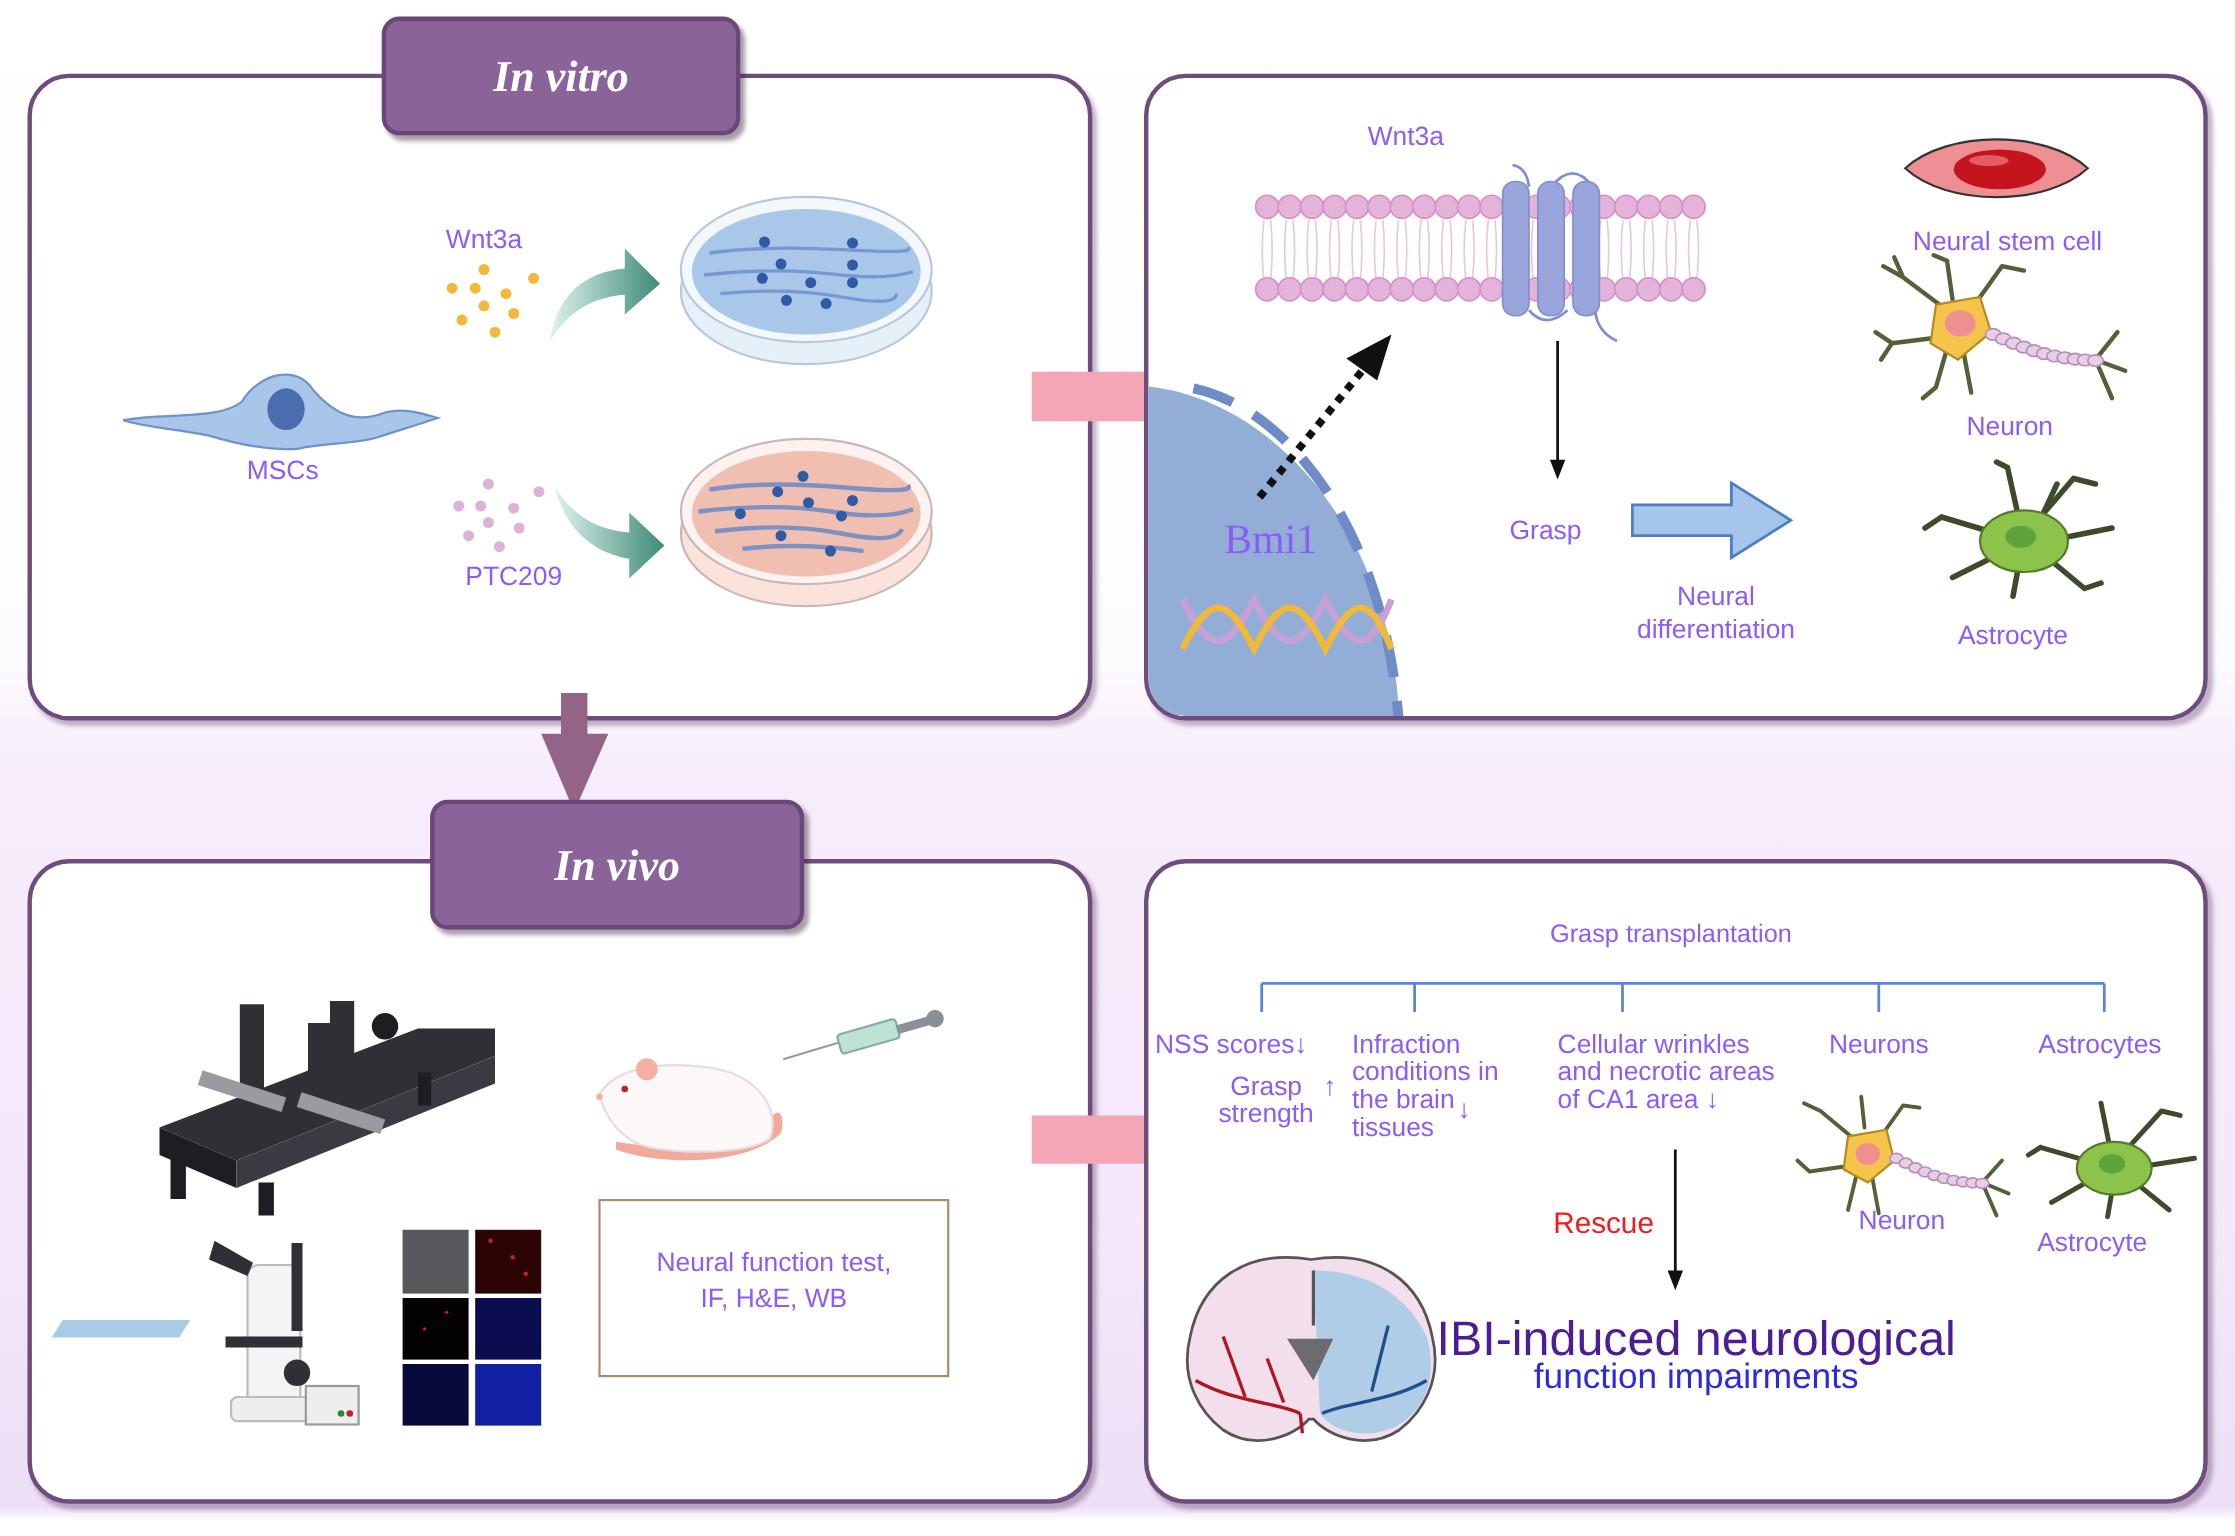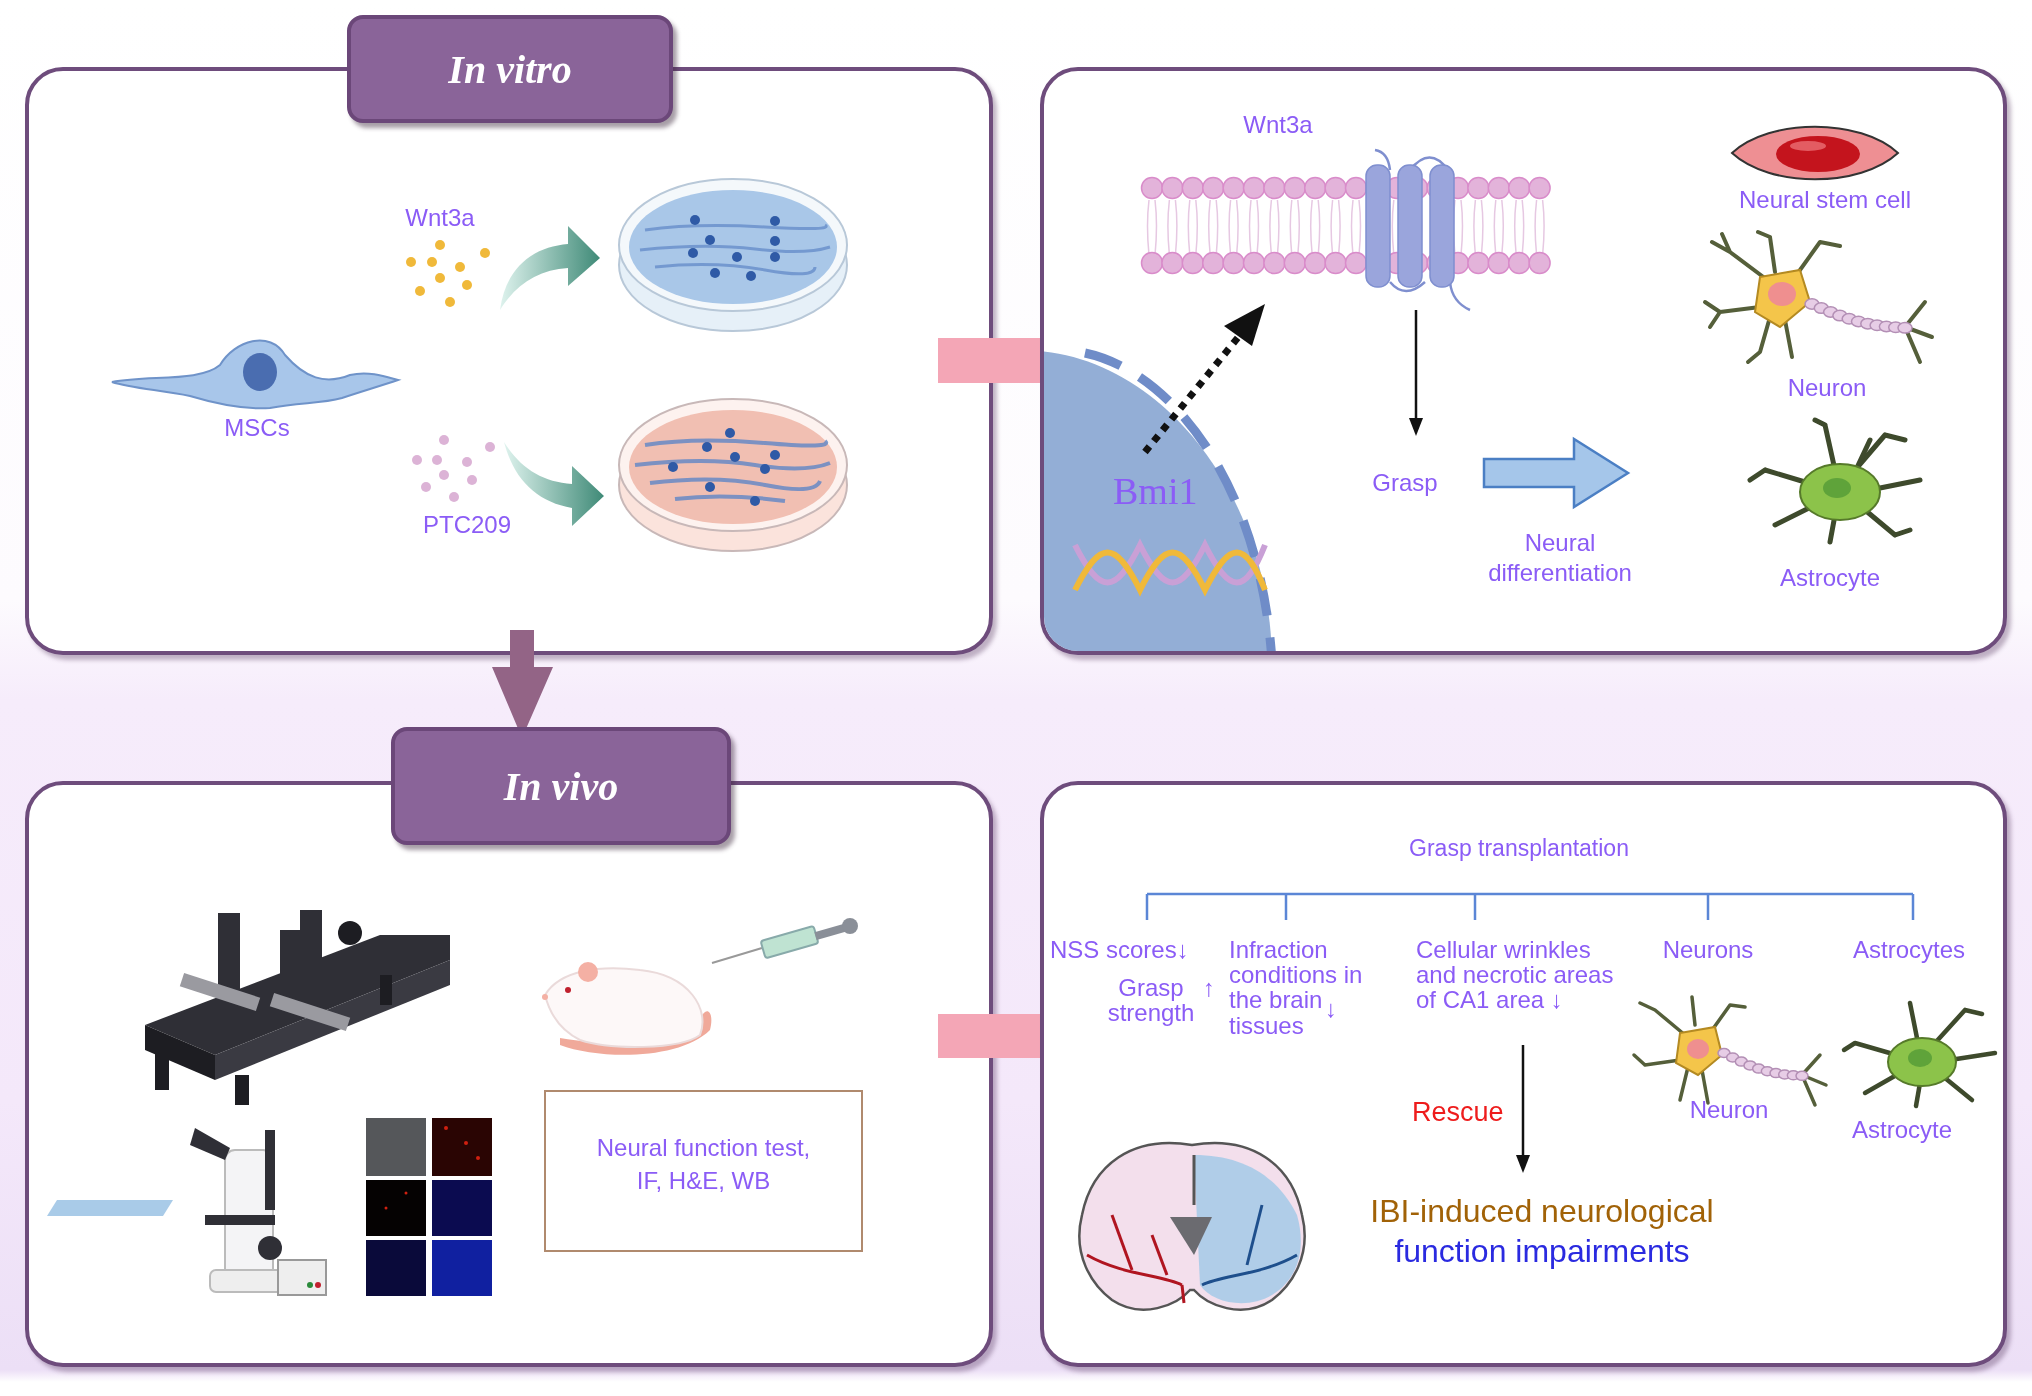--- a/index.html
+++ b/index.html
@@ -224,21 +224,21 @@
   <path d="M2 22 L92 22 L92 2 L146 36 L92 70 L92 50 L2 50 Z" fill="#a5c6ea" stroke="#4b7fc4" stroke-width="2.5"></path>
 </svg>
 <div class="lbl c" style="left:1560px;top:530px;">Neural</div>
 <div class="lbl c" style="left:1560px;top:560px;">differentiation</div>
 
 <svg style="left:1730px;top:118px;" width="170" height="70">
   <path d="M2 35 C40 0 130 0 168 35 C130 70 40 70 2 35 Z" fill="#ee8f93" stroke="#333" stroke-width="2"></path>
   <ellipse cx="88" cy="36" rx="42" ry="18" fill="#c4141d"></ellipse>
   <ellipse cx="78" cy="28" rx="18" ry="5" fill="#f17b80" opacity=".7"></ellipse>
 </svg>
-<div class="lbl c" style="left:1825px;top:187px;">Neural stem cell</div>
+<div class="lbl c" style="left:1825px;top:207px;">Neural stem cell</div>
 
 <svg style="left:1700px;top:232px;" width="240" height="140">
   <g stroke="#555f3a" stroke-width="4" fill="none" stroke-linecap="round">
     <path d="M70 50 L30 20 M30 20 L12 10 M30 20 L22 2"></path>
       <path d="M75 40 L70 5 M70 5 L58 0"></path>
     <path d="M95 45 L120 10 M120 10 L140 14"></path>
       <path d="M60 75 L20 80 M20 80 L5 70 M20 80 L10 95"></path>
     <path d="M70 85 L60 120 M60 120 L48 130"></path>
       <path d="M85 88 L92 125"></path>
     <path d="M205 95 L225 70 M205 95 L232 105 M205 95 L220 130"></path>
@@ -436,21 +436,21 @@
   <ellipse cx="80" cy="60" rx="12" ry="9" fill="#5fa33a"></ellipse>
 </svg>
 <div class="lbl c" style="left:1902px;top:1117px;">Astrocyte</div>
 
 <div class="lbl" style="left:1412px;top:1098px;color:#ee1c1c;font-size:27px;">Rescue</div>
 <svg style="left:1513px;top:1045px;" width="20" height="130">
   <line x1="10" y1="0" x2="10" y2="112" stroke="#111" stroke-width="2.5"></line>
   <path d="M3 110 L10 128 L17 110 Z" fill="#111"></path>
 </svg>
 
-<div class="lbl c" style="left:1542px;top:1195px;color:#a16207;font-size:32px;">IBI-induced neurological</div>
+<div class="lbl c" style="left:1542px;top:1195px;color:#4c1d95;font-size:44px;">IBI-induced neurological</div>
 <div class="lbl c" style="left:1542px;top:1235px;color:#2a2ae0;font-size:32px;">function impairments</div>
 
 <svg style="left:1072px;top:1135px;" width="240" height="185">
   <path d="M120 10 C60 0 20 30 10 80 C0 120 20 150 40 165 C70 185 105 170 118 155 L122 155 C135 170 170 185 200 165 C220 150 240 120 230 80 C220 30 180 0 120 10 Z" fill="#f3dfec" stroke="#555" stroke-width="2.5"></path>
   <path d="M122 20 C170 20 205 40 225 80 C235 115 225 145 200 160 C175 175 140 168 128 150 Z" fill="#a8cbe8" opacity=".9"></path>
   <path d="M122 20 L122 70" stroke="#555" stroke-width="3"></path>
   <path d="M98 82 L140 82 L122 120 Z" fill="#6b6b70"></path>
   <g stroke="#b01520" stroke-width="3" fill="none">
     <path d="M15 120 C50 140 90 140 110 150"></path>
       <path d="M40 80 L60 135"></path>

